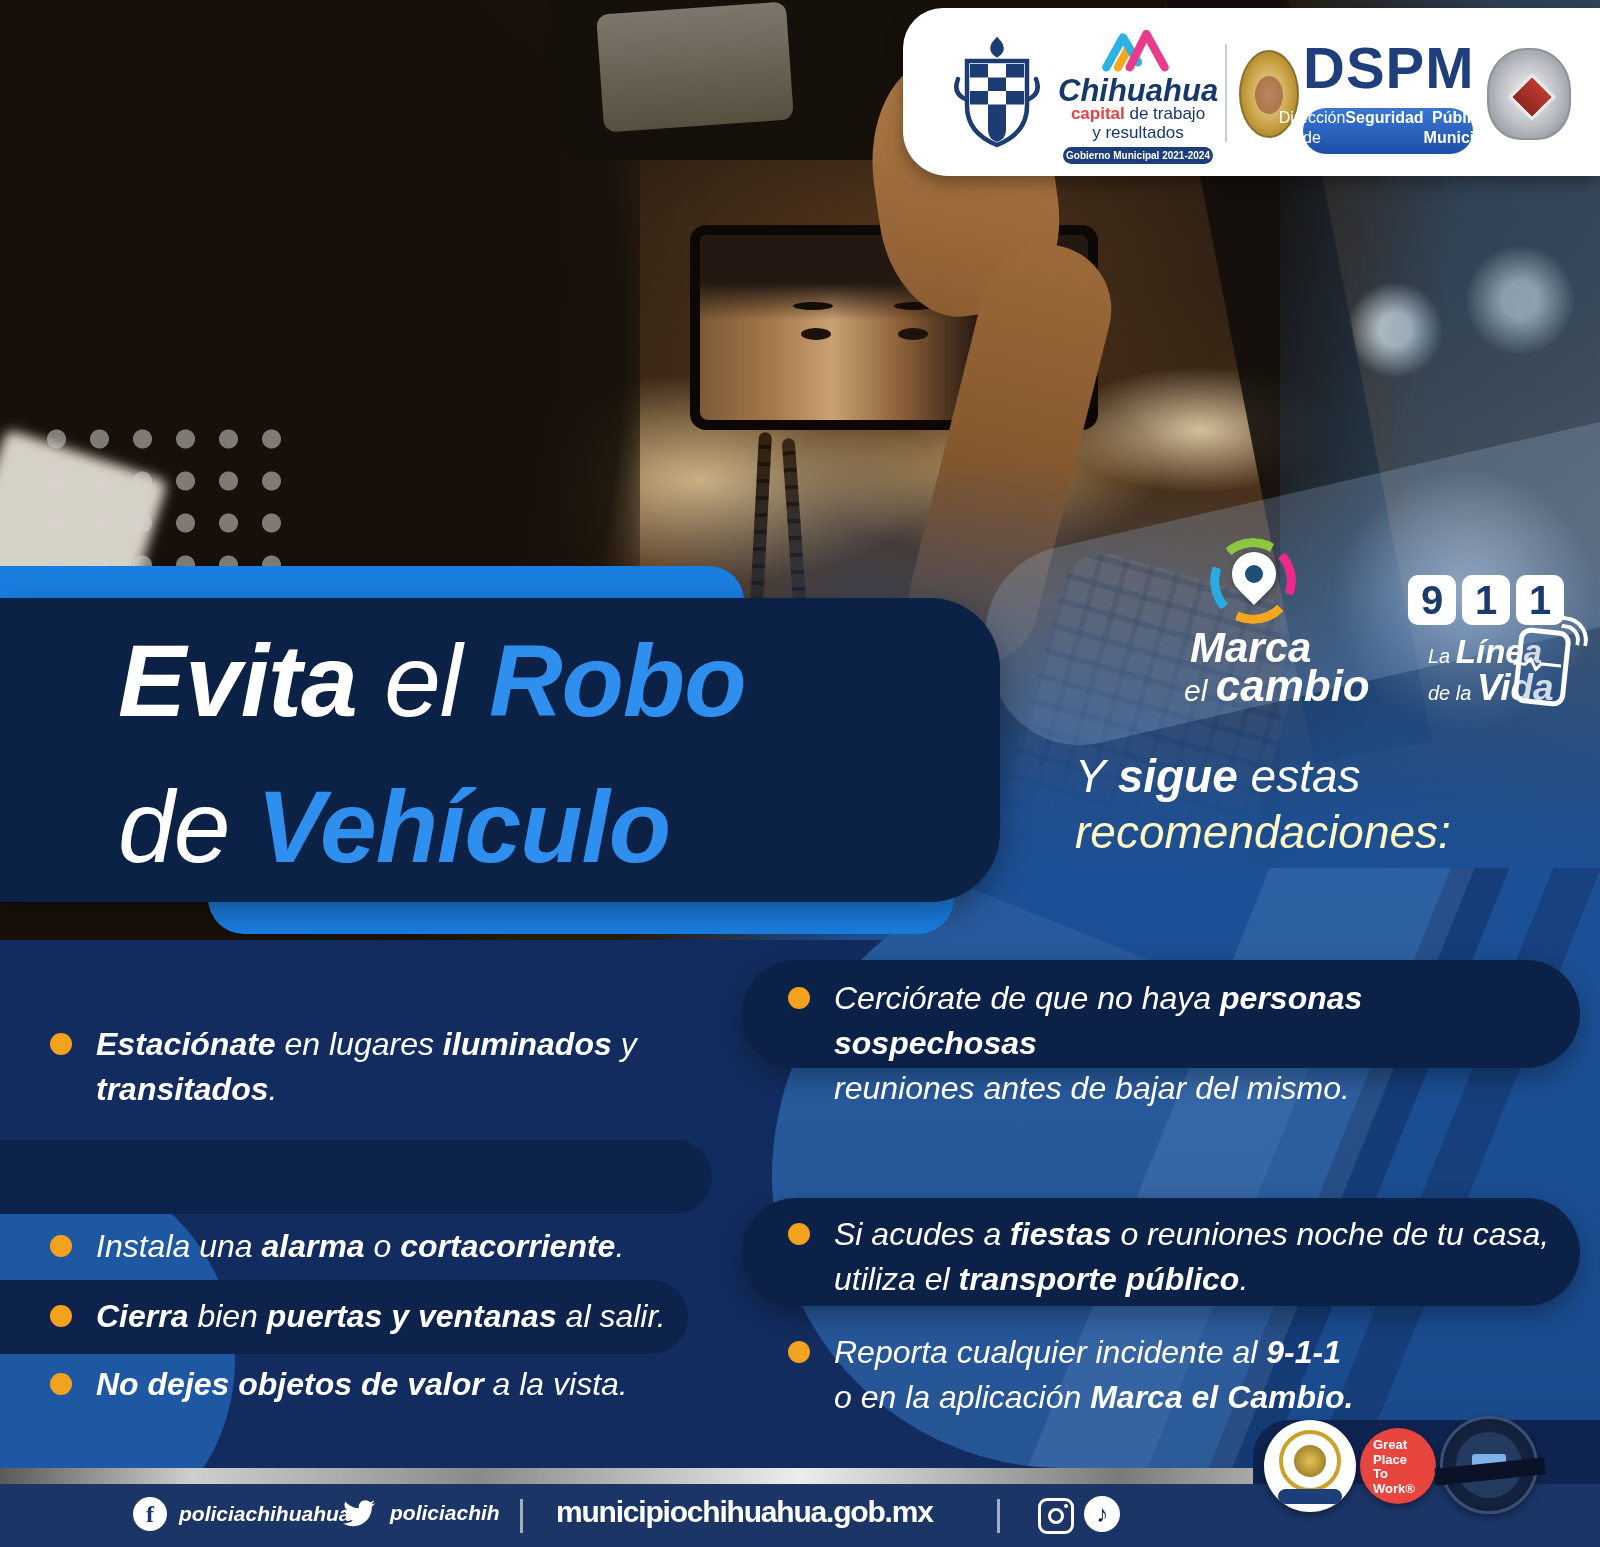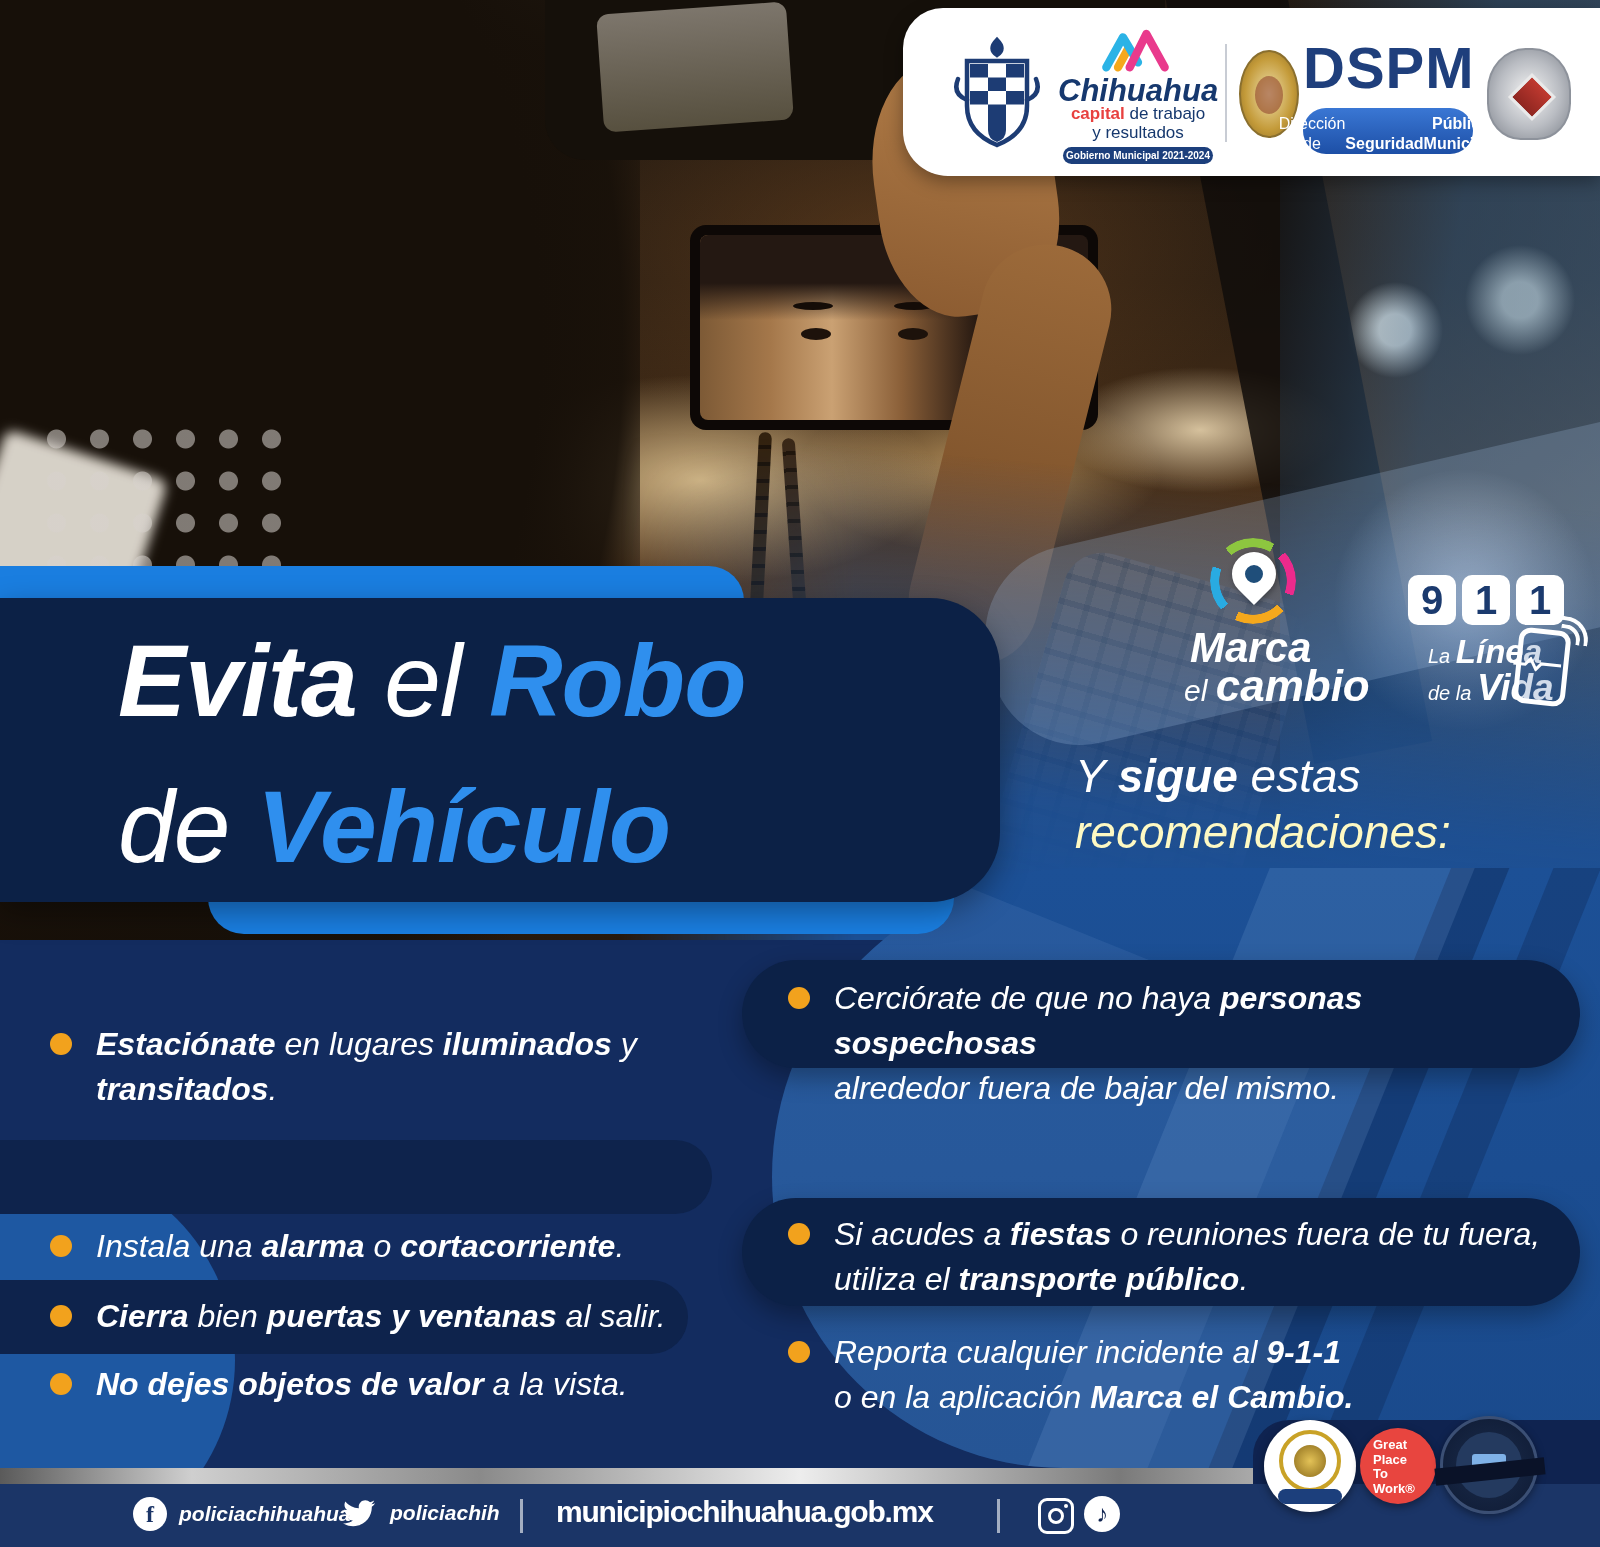--- a/index.html
+++ b/index.html
@@ -163,21 +163,21 @@
   .chih-cap .b{font-weight:700;}
   .chih-ribbon{margin:5px auto 0;width:150px;height:17px;background:#1c3f7c;border-radius:9px;color:#fff;
     font-size:10px;line-height:17px;font-weight:700;}
   .bdiv{position:absolute;left:322px;top:36px;width:2px;height:98px;background:#c8ccd4;}
   .goldbadge{position:absolute;left:336px;top:42px;width:60px;height:88px;border-radius:50%;
     background:radial-gradient(#efe0ae,#c49b3a 60%,#8a6820);border:2px solid #8a6f2e;box-sizing:border-box;}
   .goldbadge:after{content:"";position:absolute;left:14px;top:24px;width:28px;height:38px;border-radius:50%;background:rgba(140,60,40,.55);}
   .dspm{position:absolute;left:400px;top:24px;width:170px;text-align:center;}
   .dspm-t{font-size:58px;font-weight:700;color:#1f3f7c;letter-spacing:1px;line-height:72px;}
   .dspm-pill{margin-top:4px;width:170px;height:46px;border-radius:24px;color:#fff;font-size:16px;line-height:20px;
-    background:linear-gradient(180deg,#3a77d4,#1d4fa6);display:flex;align-items:flex-end;justify-content:center;}
+    background:linear-gradient(180deg,#3a77d4,#1d4fa6);display:flex;align-items:flex-start;justify-content:center;}
   .dspm-pill .b{font-weight:700;}
   .silverbadge{position:absolute;left:584px;top:40px;width:84px;height:92px;border-radius:46% 46% 40% 40%;
     background:radial-gradient(#f4f4f4,#b9bcc2 55%,#7e838c);border:2px solid #8d929b;box-sizing:border-box;}
   .silverbadge:after{content:"";position:absolute;left:26px;top:30px;width:28px;height:28px;transform:rotate(45deg);
     background:linear-gradient(#c03a30,#8e2620);border:3px solid #e9e9e9;}
 </style>
 </head>
 <body>
 
 <div class="poster">
@@ -280,25 +280,25 @@
   <div class="bullet" style="left:50px;top:1362px;">
     <span class="dot"></span>
     <span><span class="b">No dejes objetos de valor</span><span> a la vista.</span></span>
   </div>
 
   <div class="pill pill-r" style="left:742px;top:960px;width:838px;height:108px;border-radius:54px;"></div>
   <div class="pill pill-r" style="left:742px;top:1198px;width:838px;height:108px;border-radius:54px;"></div>
 
   <div class="bullet" style="left:788px;top:976px;width:760px;">
     <span class="dot"></span>
-    <span><span>Cerciórate de que no haya </span><span class="b">personas sospechosas</span><br><span>alrededor fuera de bajar del mismo.</span></span>
+    <span><span>Cerciórate de que no haya </span><span class="b">personas sospechosas</span><br><span>reuniones antes de bajar del mismo.</span></span>
   </div>
   <div class="bullet" style="left:788px;top:1212px;width:780px;">
     <span class="dot"></span>
-    <span><span>Si acudes a </span><span class="b">fiestas</span><span> o reuniones fuera de tu fuera,</span><br><span>utiliza el </span><span class="b">transporte público</span><span>.</span></span>
+    <span><span>Si acudes a </span><span class="b">fiestas</span><span> o reuniones noche de tu casa,</span><br><span>utiliza el </span><span class="b">transporte público</span><span>.</span></span>
   </div>
   <div class="bullet" style="left:788px;top:1330px;width:760px;">
     <span class="dot"></span>
     <span><span>Reporta cualquier incidente al </span><span class="b">9-1-1</span><br><span>o en la aplicación </span><span class="b">Marca el Cambio.</span></span>
   </div>
 
   <div class="silver"></div>
   <div class="footbar">
     <div class="f-item" style="left:133px;top:13px;">
       <span class="fb-c">f</span>

